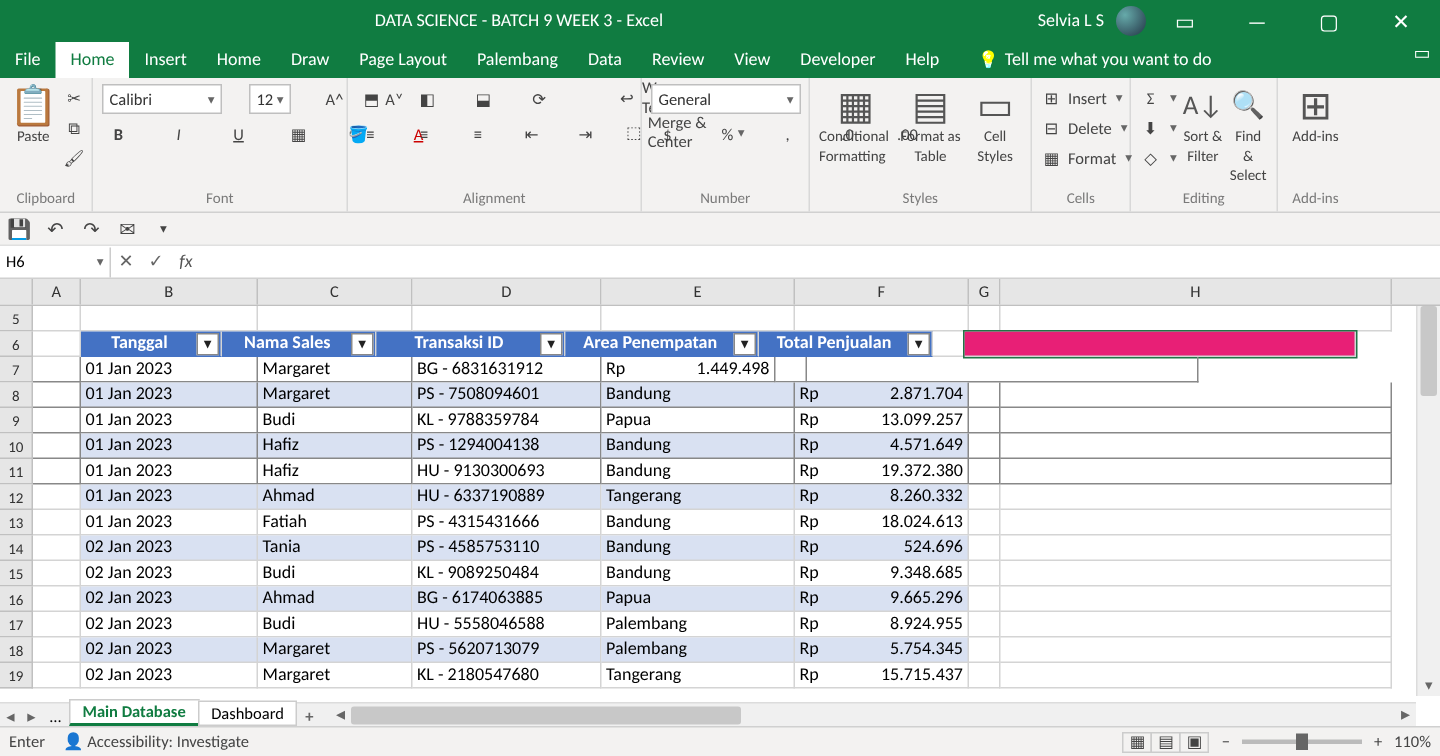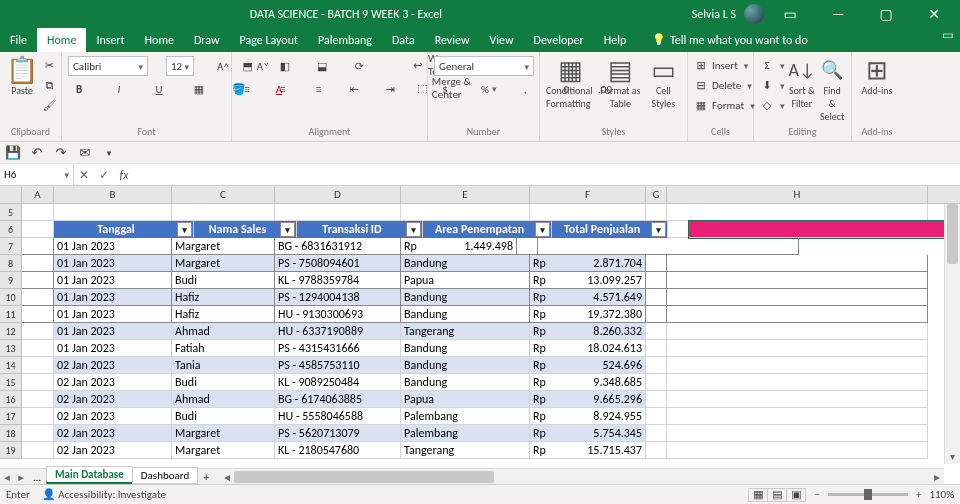--- a/index.html
+++ b/index.html
@@ -349,21 +349,21 @@
         <div class="cell " style="width: 103px;"></div>
         <div class="cell " style="width: 126px;"></div>
         <div class="cell " style="width: 129px;"></div>
         <div class="cell " style="width: 116px;"></div>
         <div class="cell " style="width: 21px;"></div>
         <div class="cell " style="width: 261px;"></div>
       </div>
       <div class="row tblhead">
         <div class="rowhead">6</div>
         <div class="cell " style="width: 32px;"></div>
-        <div class="cell tbl" style="width: 140px; text-align: center;">Tanggal<span class="dd">▾</span></div>
+        <div class="cell tbl" style="width: 94px; text-align: center;">Tanggal<span class="dd">▾</span></div>
         <div class="cell tbl" style="width: 103px; text-align: center;">Nama Sales<span class="dd">▾</span></div>
         <div class="cell tbl" style="width: 126px; text-align: center;">Transaksi ID<span class="dd">▾</span></div>
         <div class="cell tbl" style="width: 129px; text-align: center;">Area Penempatan<span class="dd">▾</span></div>
         <div class="cell tbl" style="width: 116px; text-align: center;">Total Penjualan<span class="dd">▾</span></div>
         <div class="cell " style="width: 21px;"></div>
         <div class="cell pinkcell sel" style="width: 261px;"></div>
       </div>
       <div class="row  bordergrp">
         <div class="rowhead">7</div>
         <div class="cell " style="width: 32px;"></div>

